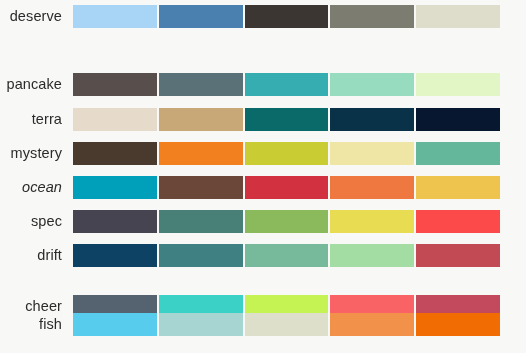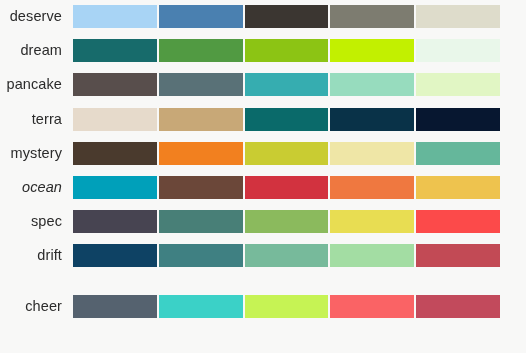--- a/index.html
+++ b/index.html
@@ -58,30 +58,20 @@
 
 <div id="palette-chart" style="background: rgb(248, 248, 247);">
     <div class="palette-row" style="top: 5px;">
       <div class="row-label">deserve</div>
       <div class="swatch-strip">
         <div class="swatch" title="#a8d4f5" style="background: rgb(168, 212, 245);"></div>
         <div class="swatch" title="#4a80b0" style="background: rgb(74, 128, 176);"></div>
         <div class="swatch" title="#3b3631" style="background: rgb(59, 54, 49);"></div>
         <div class="swatch" title="#7d7c70" style="background: rgb(125, 124, 112);"></div>
         <div class="swatch" title="#dedccb" style="background: rgb(222, 220, 203);"></div>
-      </div>
-    </div>
-    <div class="palette-row" style="top: 39.2px;">
-      <div class="row-label">dream</div>
-      <div class="swatch-strip">
-        <div class="swatch" title="#176b6b" style="background: rgb(23, 107, 107);"></div>
-        <div class="swatch" title="#519a42" style="background: rgb(81, 154, 66);"></div>
-        <div class="swatch" title="#8cc414" style="background: rgb(140, 196, 20);"></div>
-        <div class="swatch" title="#c2f000" style="background: rgb(194, 240, 0);"></div>
-        <div class="swatch" title="#e9f7ea" style="background: rgb(233, 247, 234);"></div>
       </div>
     </div>
     <div class="palette-row" style="top: 73.4px;">
       <div class="row-label">pancake</div>
       <div class="swatch-strip">
         <div class="swatch" title="#584e4c" style="background: rgb(88, 78, 76);"></div>
         <div class="swatch" title="#597177" style="background: rgb(89, 113, 119);"></div>
         <div class="swatch" title="#36adb0" style="background: rgb(54, 173, 176);"></div>
         <div class="swatch" title="#97dcbe" style="background: rgb(151, 220, 190);"></div>
         <div class="swatch" title="#e1f6c4" style="background: rgb(225, 246, 196);"></div>
@@ -140,13 +130,23 @@
     <div class="palette-row" style="top: 295px;">
       <div class="row-label">cheer</div>
       <div class="swatch-strip">
         <div class="swatch" title="#55626f" style="background: rgb(85, 98, 111);"></div>
         <div class="swatch" title="#3bd1c7" style="background: rgb(59, 209, 199);"></div>
         <div class="swatch" title="#c6f354" style="background: rgb(198, 243, 84);"></div>
         <div class="swatch" title="#fa6365" style="background: rgb(250, 99, 101);"></div>
         <div class="swatch" title="#c24a5c" style="background: rgb(194, 74, 92);"></div>
       </div>
     </div>
+    <div class="palette-row" style="top: 312.8px;">
+      <div class="row-label">fish</div>
+      <div class="swatch-strip">
+        <div class="swatch" title="#58ccec" style="background: rgb(88, 204, 236);"></div>
+        <div class="swatch" title="#a7d6d2" style="background: rgb(167, 214, 210);"></div>
+        <div class="swatch" title="#dedfca" style="background: rgb(222, 223, 202);"></div>
+        <div class="swatch" title="#f2914a" style="background: rgb(242, 145, 74);"></div>
+        <div class="swatch" title="#f26c04" style="background: rgb(242, 108, 4);"></div>
+      </div>
+    </div>
   </div>
 
 </body></html>

